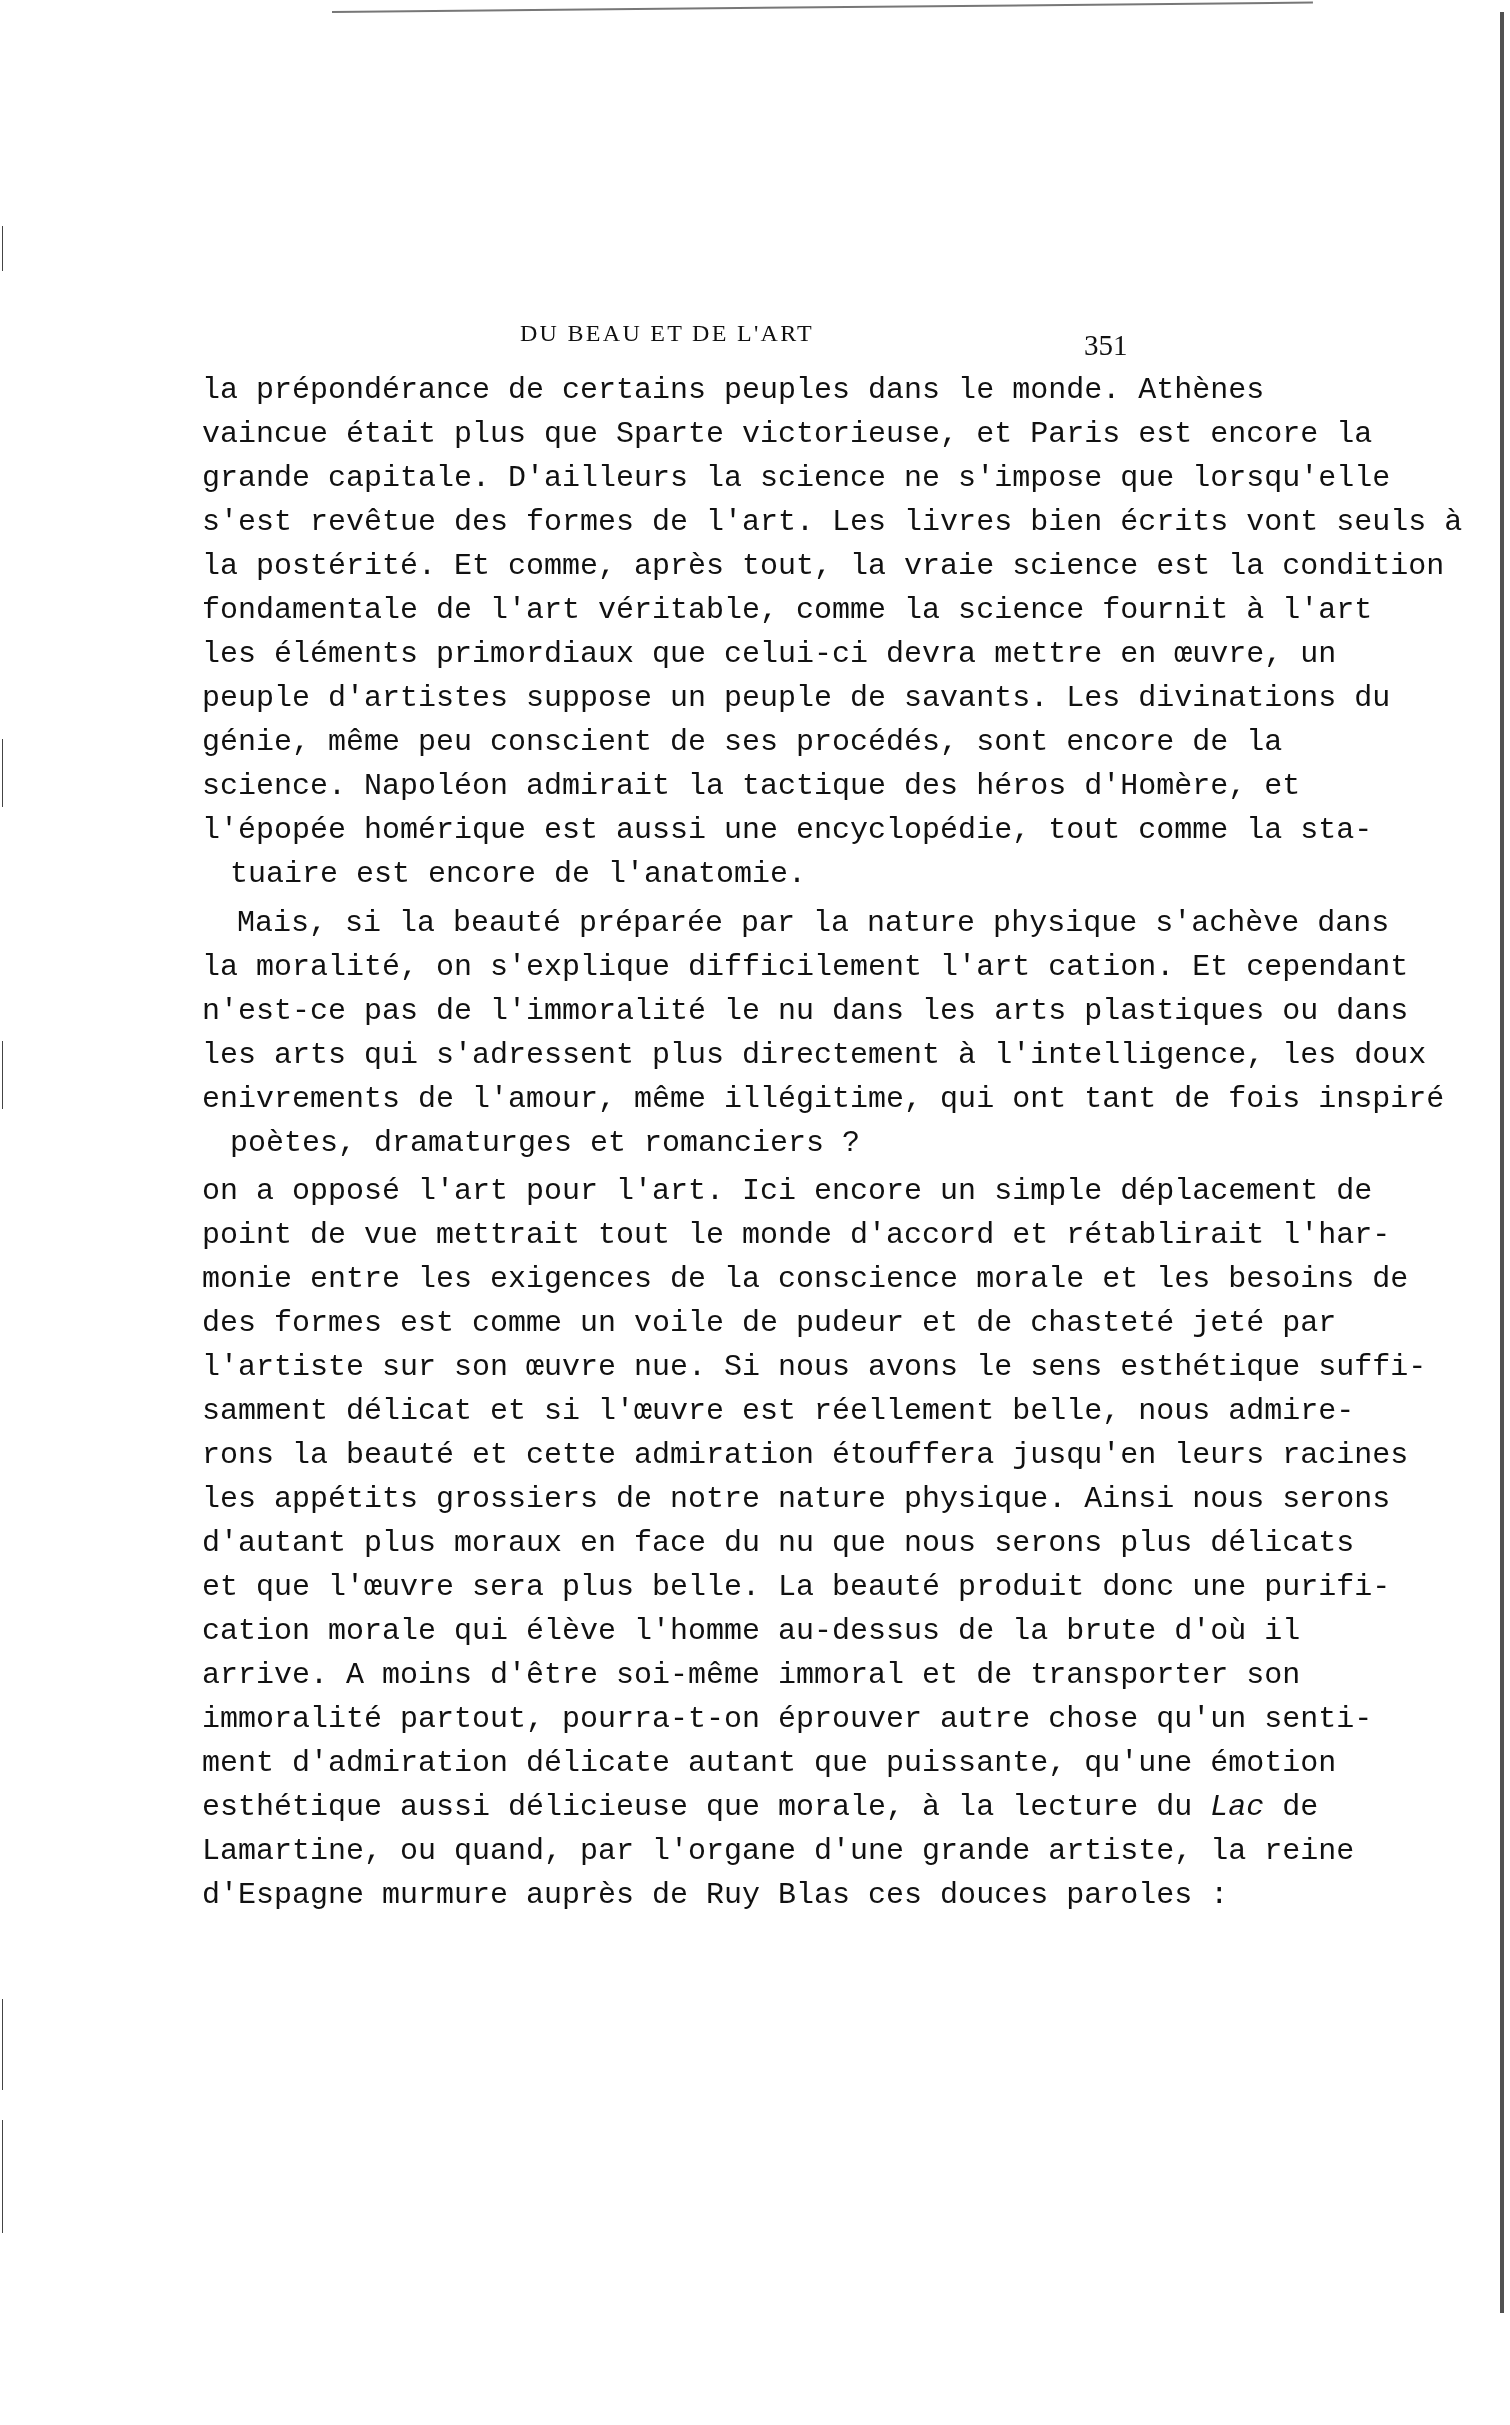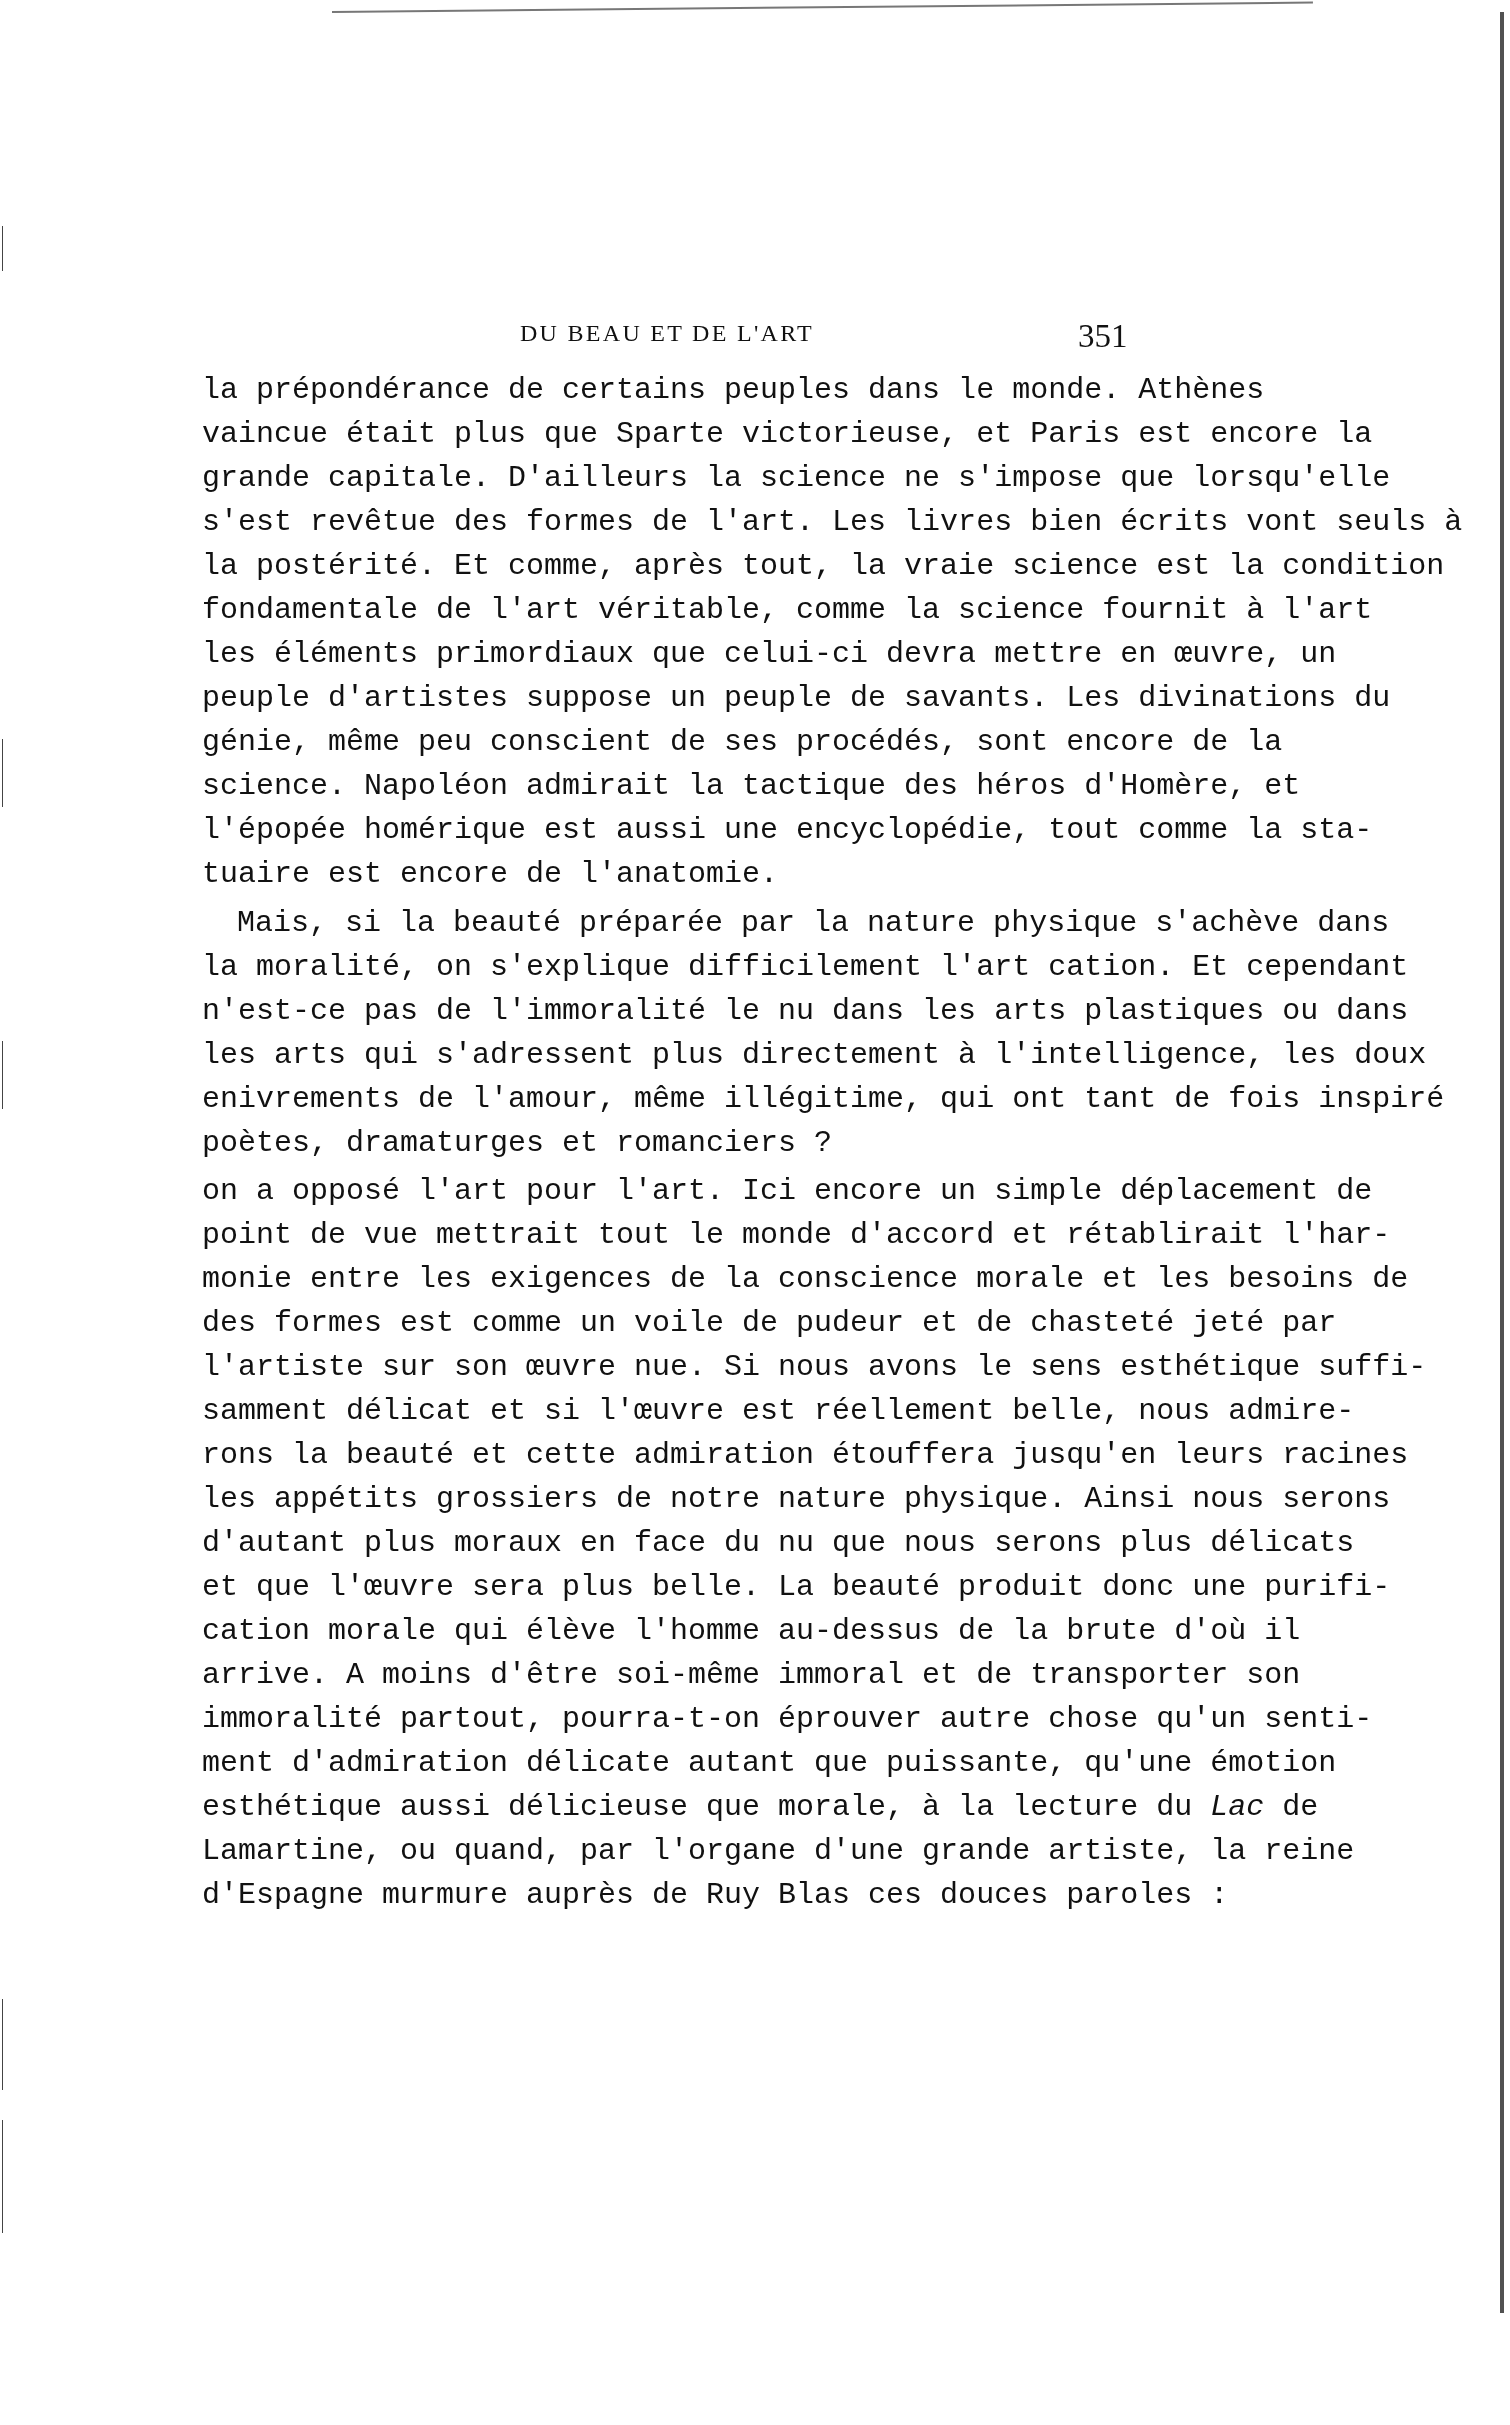--- a/index.html
+++ b/index.html
@@ -10,29 +10,29 @@
     .scan-left { position: absolute; left: 1.5px; width: 1.5px; background: #444; }
     .running-head {
       position: absolute; top: 315px; left: 202px; width: 930px; height: 36px;
       font-family: "Liberation Serif", "DejaVu Serif", serif; color: #111;
     }
     .running-title {
       position: absolute; left: 0; right: 0; text-align: center;
       font-size: 24px; letter-spacing: 2.3px; top: 4.5px;
     }
     .page-number {
-      position: absolute; right: 4.5px; top: 3px; font-size: 33px;
+      position: absolute; right: 4.5px; top: 14px; font-size: 29px;
     }
     .body-text {
       position: absolute; top: 368px; left: 202px; width: 933px;
       font-family: Liberation Mono, monospace;
       font-size: 30px; line-height: 44px; color: #111;
     }
     .line { display: block; white-space: nowrap; text-align: justify; text-align-last: justify; height: 44px; }
-    .line.last { text-align-last: left; }
+    .line.last { text-align-last: left; margin-left: 28px; }
     .line.indent { padding-left: 35px; }
     .para-gap { height: 4.5px; }
     em { font-style: italic; }
   </style>
 </head>
 <body>
 
 <div class="page">
   <div class="scan-top"></div>
   <div class="scan-right"></div>

